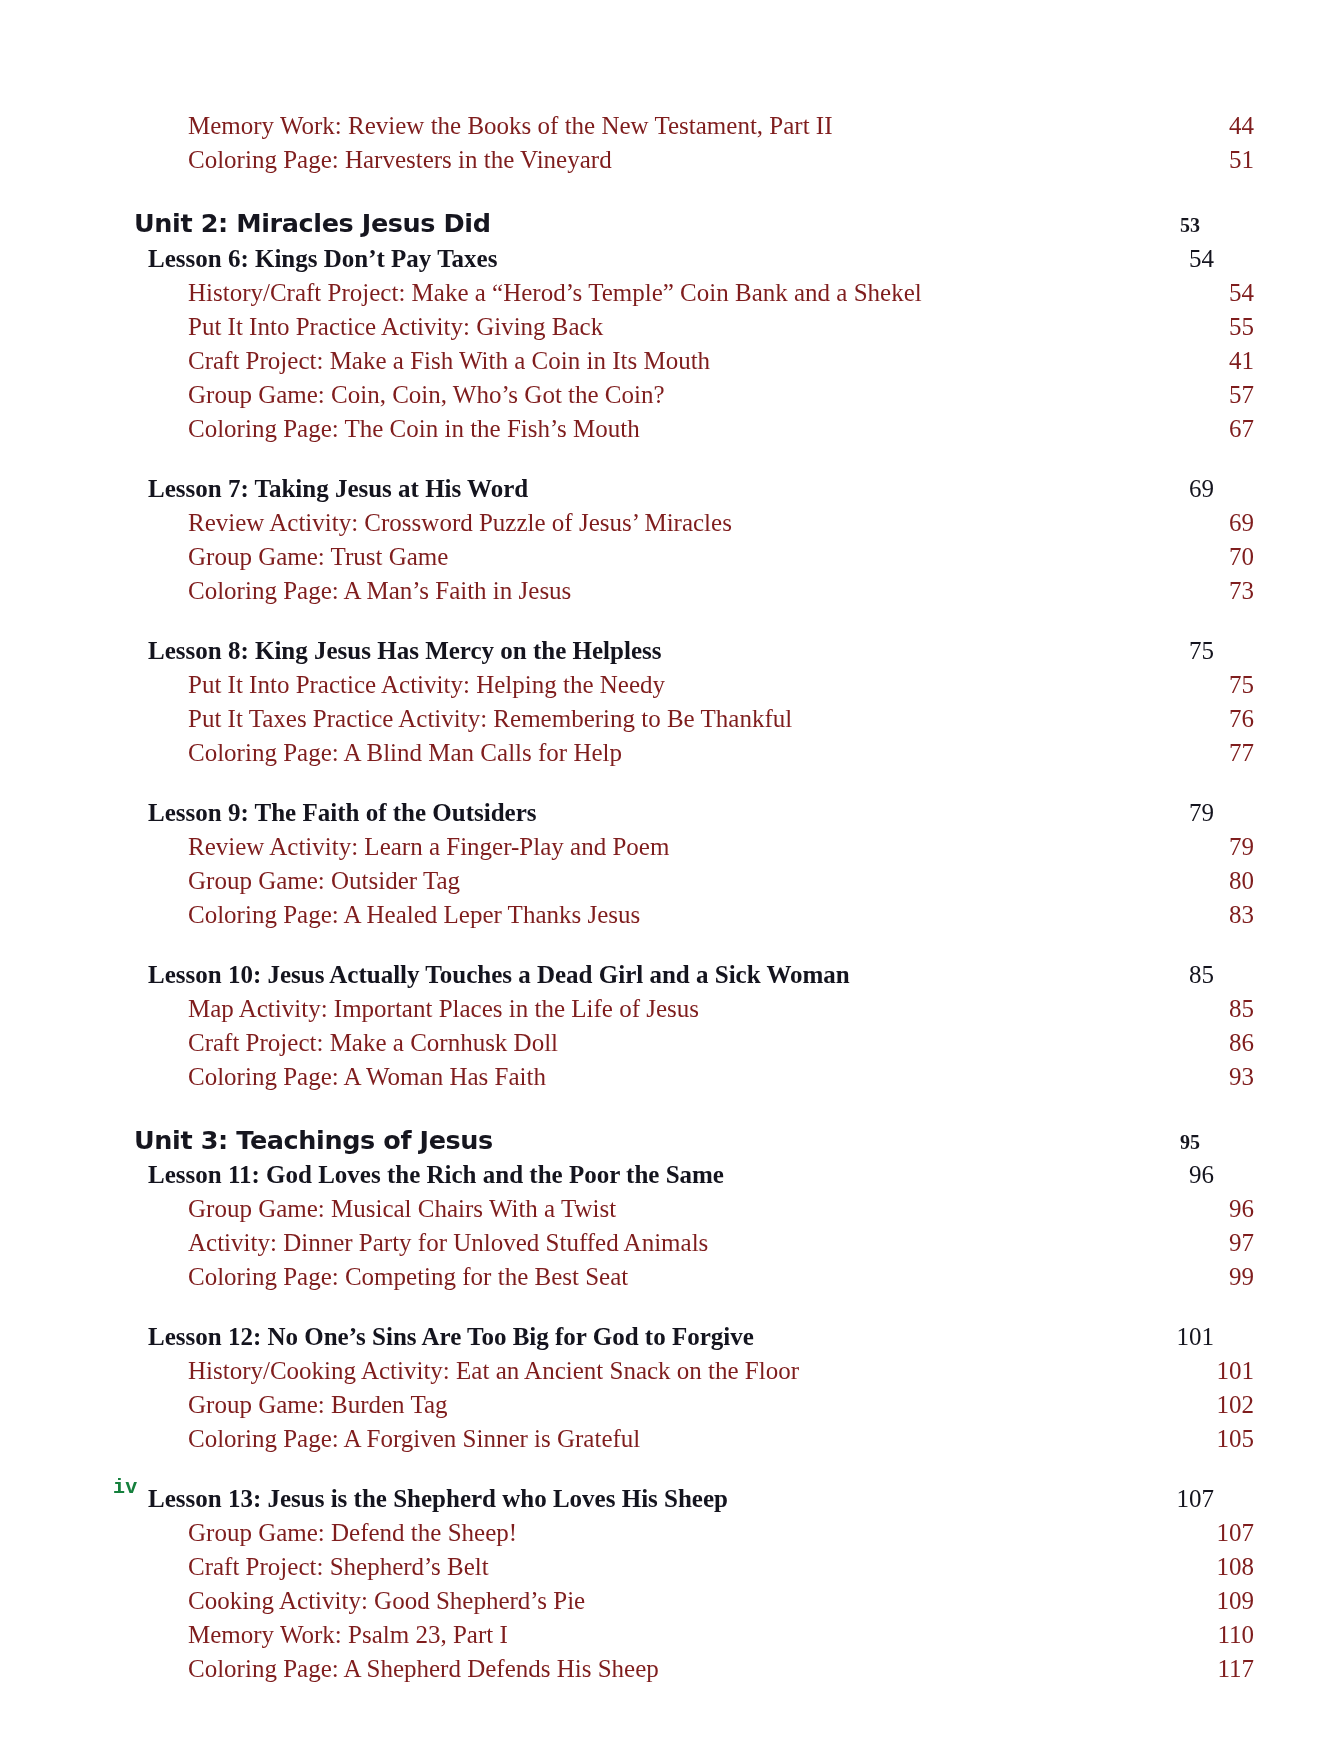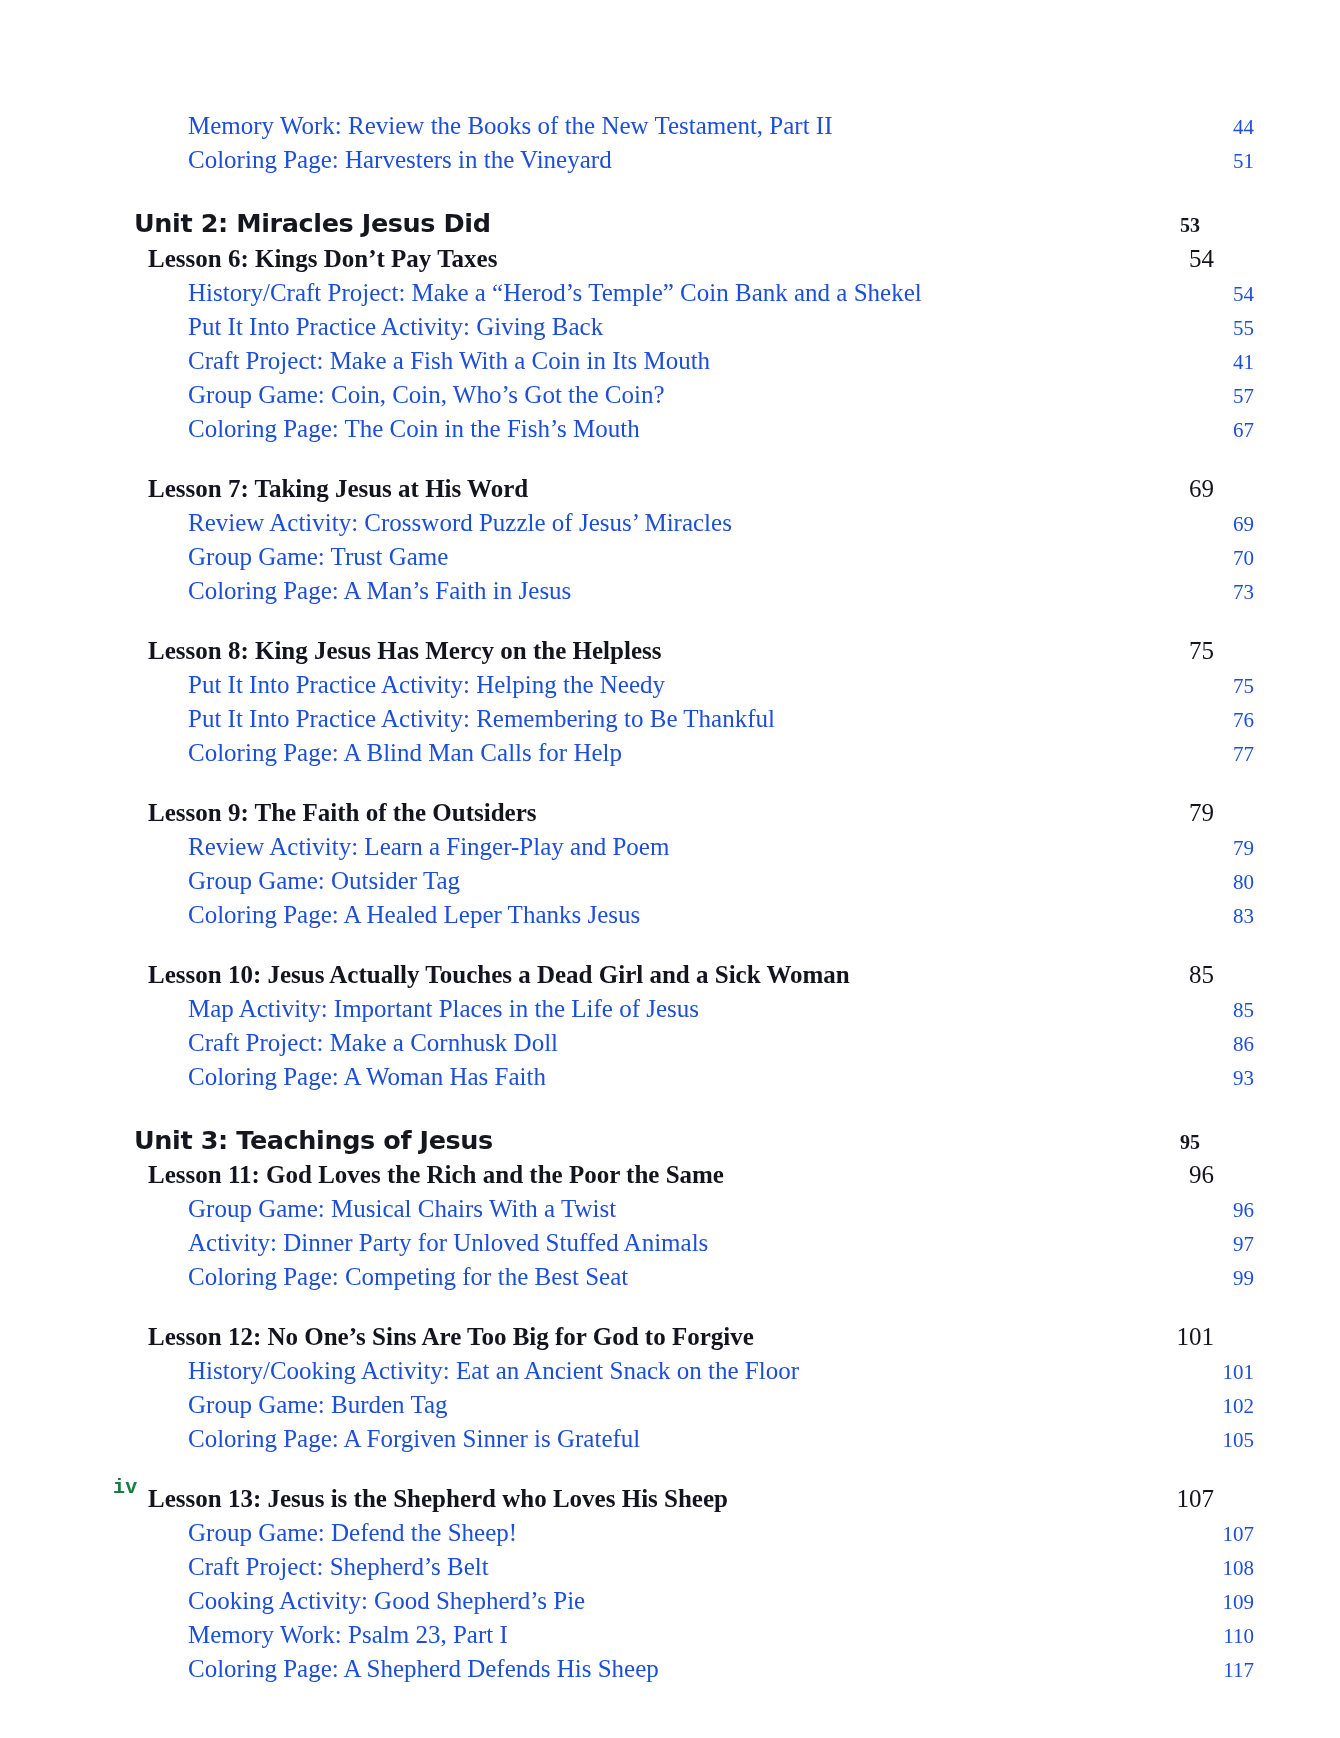--- a/index.html
+++ b/index.html
@@ -80,24 +80,24 @@
     font-weight: 400;
     font-size: 25px;
   }
 
   
   .item-row {
     margin-left: 70px;
     font-weight: 400;
     font-size: 25px;
     line-height: 1.0;
-    color: #1d4ed8;
+    color: #7f1d1d;
   }
   .item-row .pg {
-    font-size: 21px;
+    font-size: 25px;
   }
 
   
   .item-row  { margin-top: 9px; }
   .lesson-row { margin-top: 9px; }
   .unit-row   { margin-top: 9px; }
 
   .gap-unit   { height: 30px; }
   .gap-lesson { height: 26px; }
 
@@ -191,21 +191,21 @@
         <span class="txt">Lesson 8: King Jesus Has Mercy on the Helpless</span>
         <span class="fill"></span>
         <span class="pg">75</span>
       </div>
       <div class="row item-row">
         <span class="txt">Put It Into Practice Activity: Helping the Needy</span>
         <span class="fill"></span>
         <span class="pg">75</span>
       </div>
       <div class="row item-row">
-        <span class="txt">Put It Into Practice Activity: Remembering to Be Thankful</span>
+        <span class="txt">Put It Taxes Practice Activity: Remembering to Be Thankful</span>
         <span class="fill"></span>
         <span class="pg">76</span>
       </div>
       <div class="row item-row">
         <span class="txt">Coloring Page: A Blind Man Calls for Help</span>
         <span class="fill"></span>
         <span class="pg">77</span>
       </div>
       <div class="gap-lesson"></div>
       <div class="row lesson-row">

